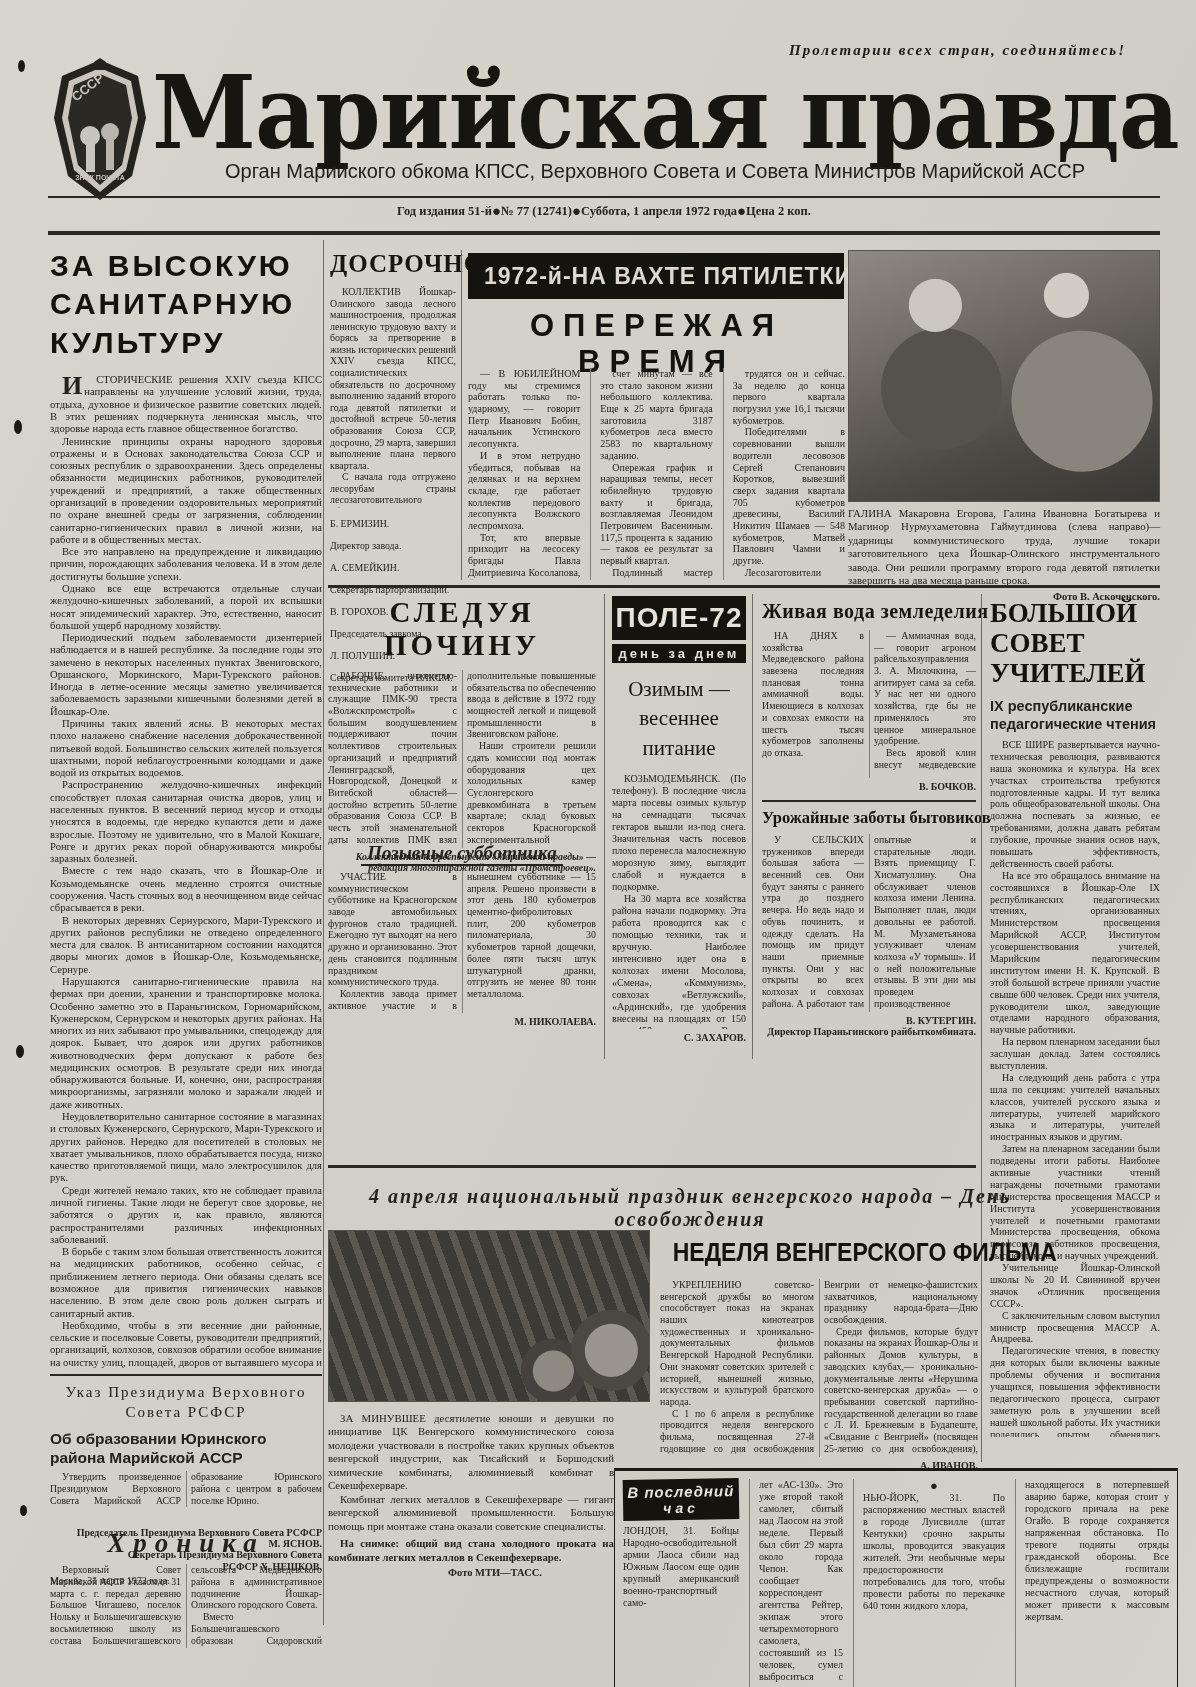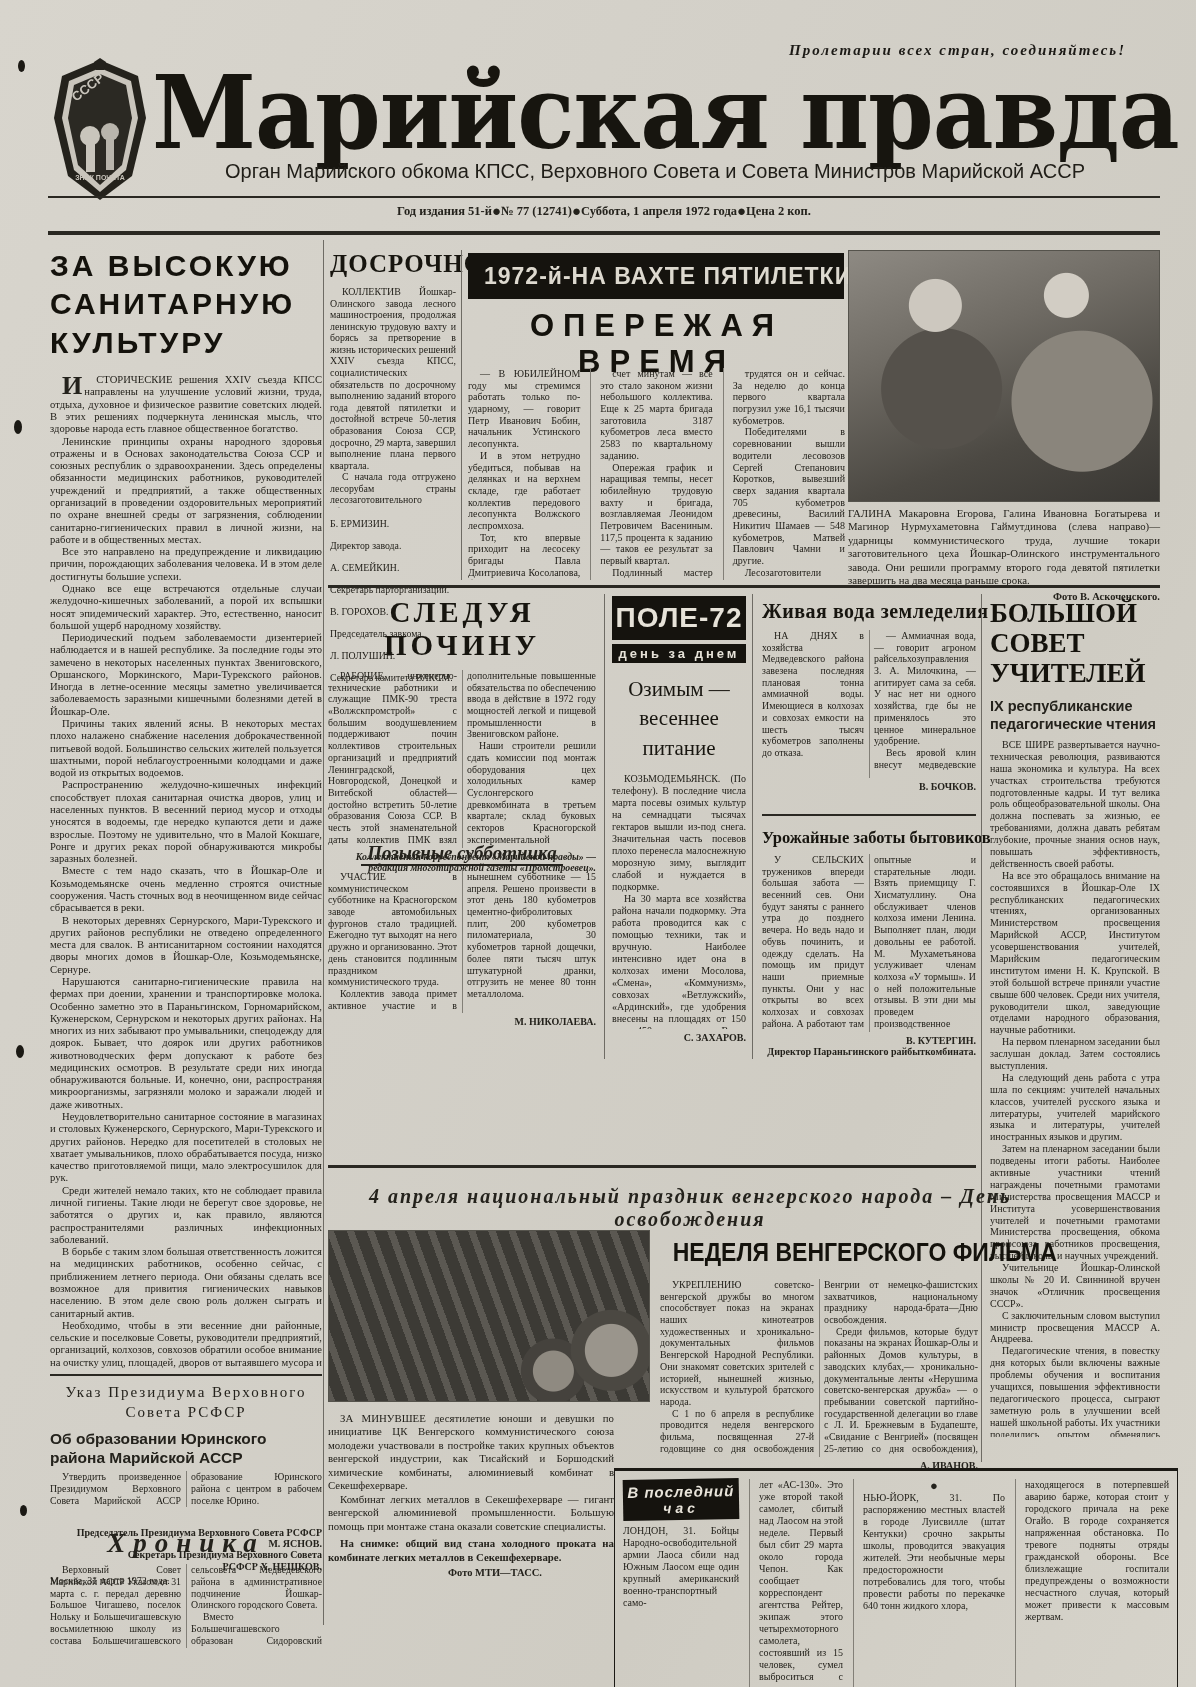--- a/index.html
+++ b/index.html
@@ -268,21 +268,21 @@
   <div class="abs" style="left:762px;top:600px;width:214px;">
     <div class="h-serif voda-title">Живая вода земледелия</div>
     <div class="body cols2 clip" style="font-size:9.9px;line-height:1.18;margin-top:7px;height:148px;">
         <p>НА ДНЯХ в хозяйства Медведевского района завезена последняя плановая тонна аммиачной воды. Имеющиеся в колхозах и совхозах емкости на шесть тысяч кубометров заполнены до отказа.</p>
         <p>— Аммиачная вода, — говорит агроном райсельхозуправления З. А. Милочкина, — агитирует сама за себя. У нас нет ни одного хозяйства, где бы не применялось это ценное минеральное удобрение.</p>
         <p>Весь яровой клин внесут медведевские земледельцы аммиачную воду из расчета по два—три центнера на гектар пашни. Под кормовые культуры — подсолнечник, кукурузу, однолетние травы труженики поля будут вносить до пяти центнеров аммиачной воды на каждый гектар. Это позволит значительно упрочить кормовую базу животноводства. Свои порции удобрений получат ячмень, овес, горох, вика, а также новичок — лен масличный.</p>
       </div>
     <div class="sig" style="font-size:10px;">В. БОЧКОВ.</div>
   </div>
 
-  <div class="abs" style="left:762px;top:800px;width:214px;border-top:2px solid #2a2822;padding-top:12px;margin-top:14px;">
+  <div class="abs" style="left:762px;top:800px;width:214px;border-top:2px solid #2a2822;padding-top:6px;">
     <div class="h-serif byt-title">Урожайные заботы бытовиков</div>
     <div class="body cols2 clip" style="font-size:9.9px;line-height:1.18;margin-top:6px;height:178px;">
         <p>У СЕЛЬСКИХ тружеников впереди большая забота — весенний сев. Они будут заняты с раннего утра до позднего вечера. Но ведь надо и обувь починить, и одежду сделать. На помощь им придут наши приемные пункты. Они у нас открыты во всех колхозах и совхозах района. А работают там опытные и старательные люди. Взять приемщицу Г. Хисматуллину. Она обслуживает членов колхоза имени Ленина. Выполняет план, люди довольны ее работой. М. Мухаметьянова услуживает членам колхоза «У тормыш». И о ней положительные отзывы. В эти дни мы проведем производственное совещание с приемщицами. Разговор будет о том, как лучше обслуживать людей, занятых на весеннем севе.</p>
       </div>
     <div class="sig" style="font-size:10px;">В. КУТЕРГИН.</div>
     <div class="sigrole">Директор Параньгинского райбыткомбината.</div>
   </div>
 
   <div class="vrule" style="left:981px;top:594px;height:868px;"></div>
 

